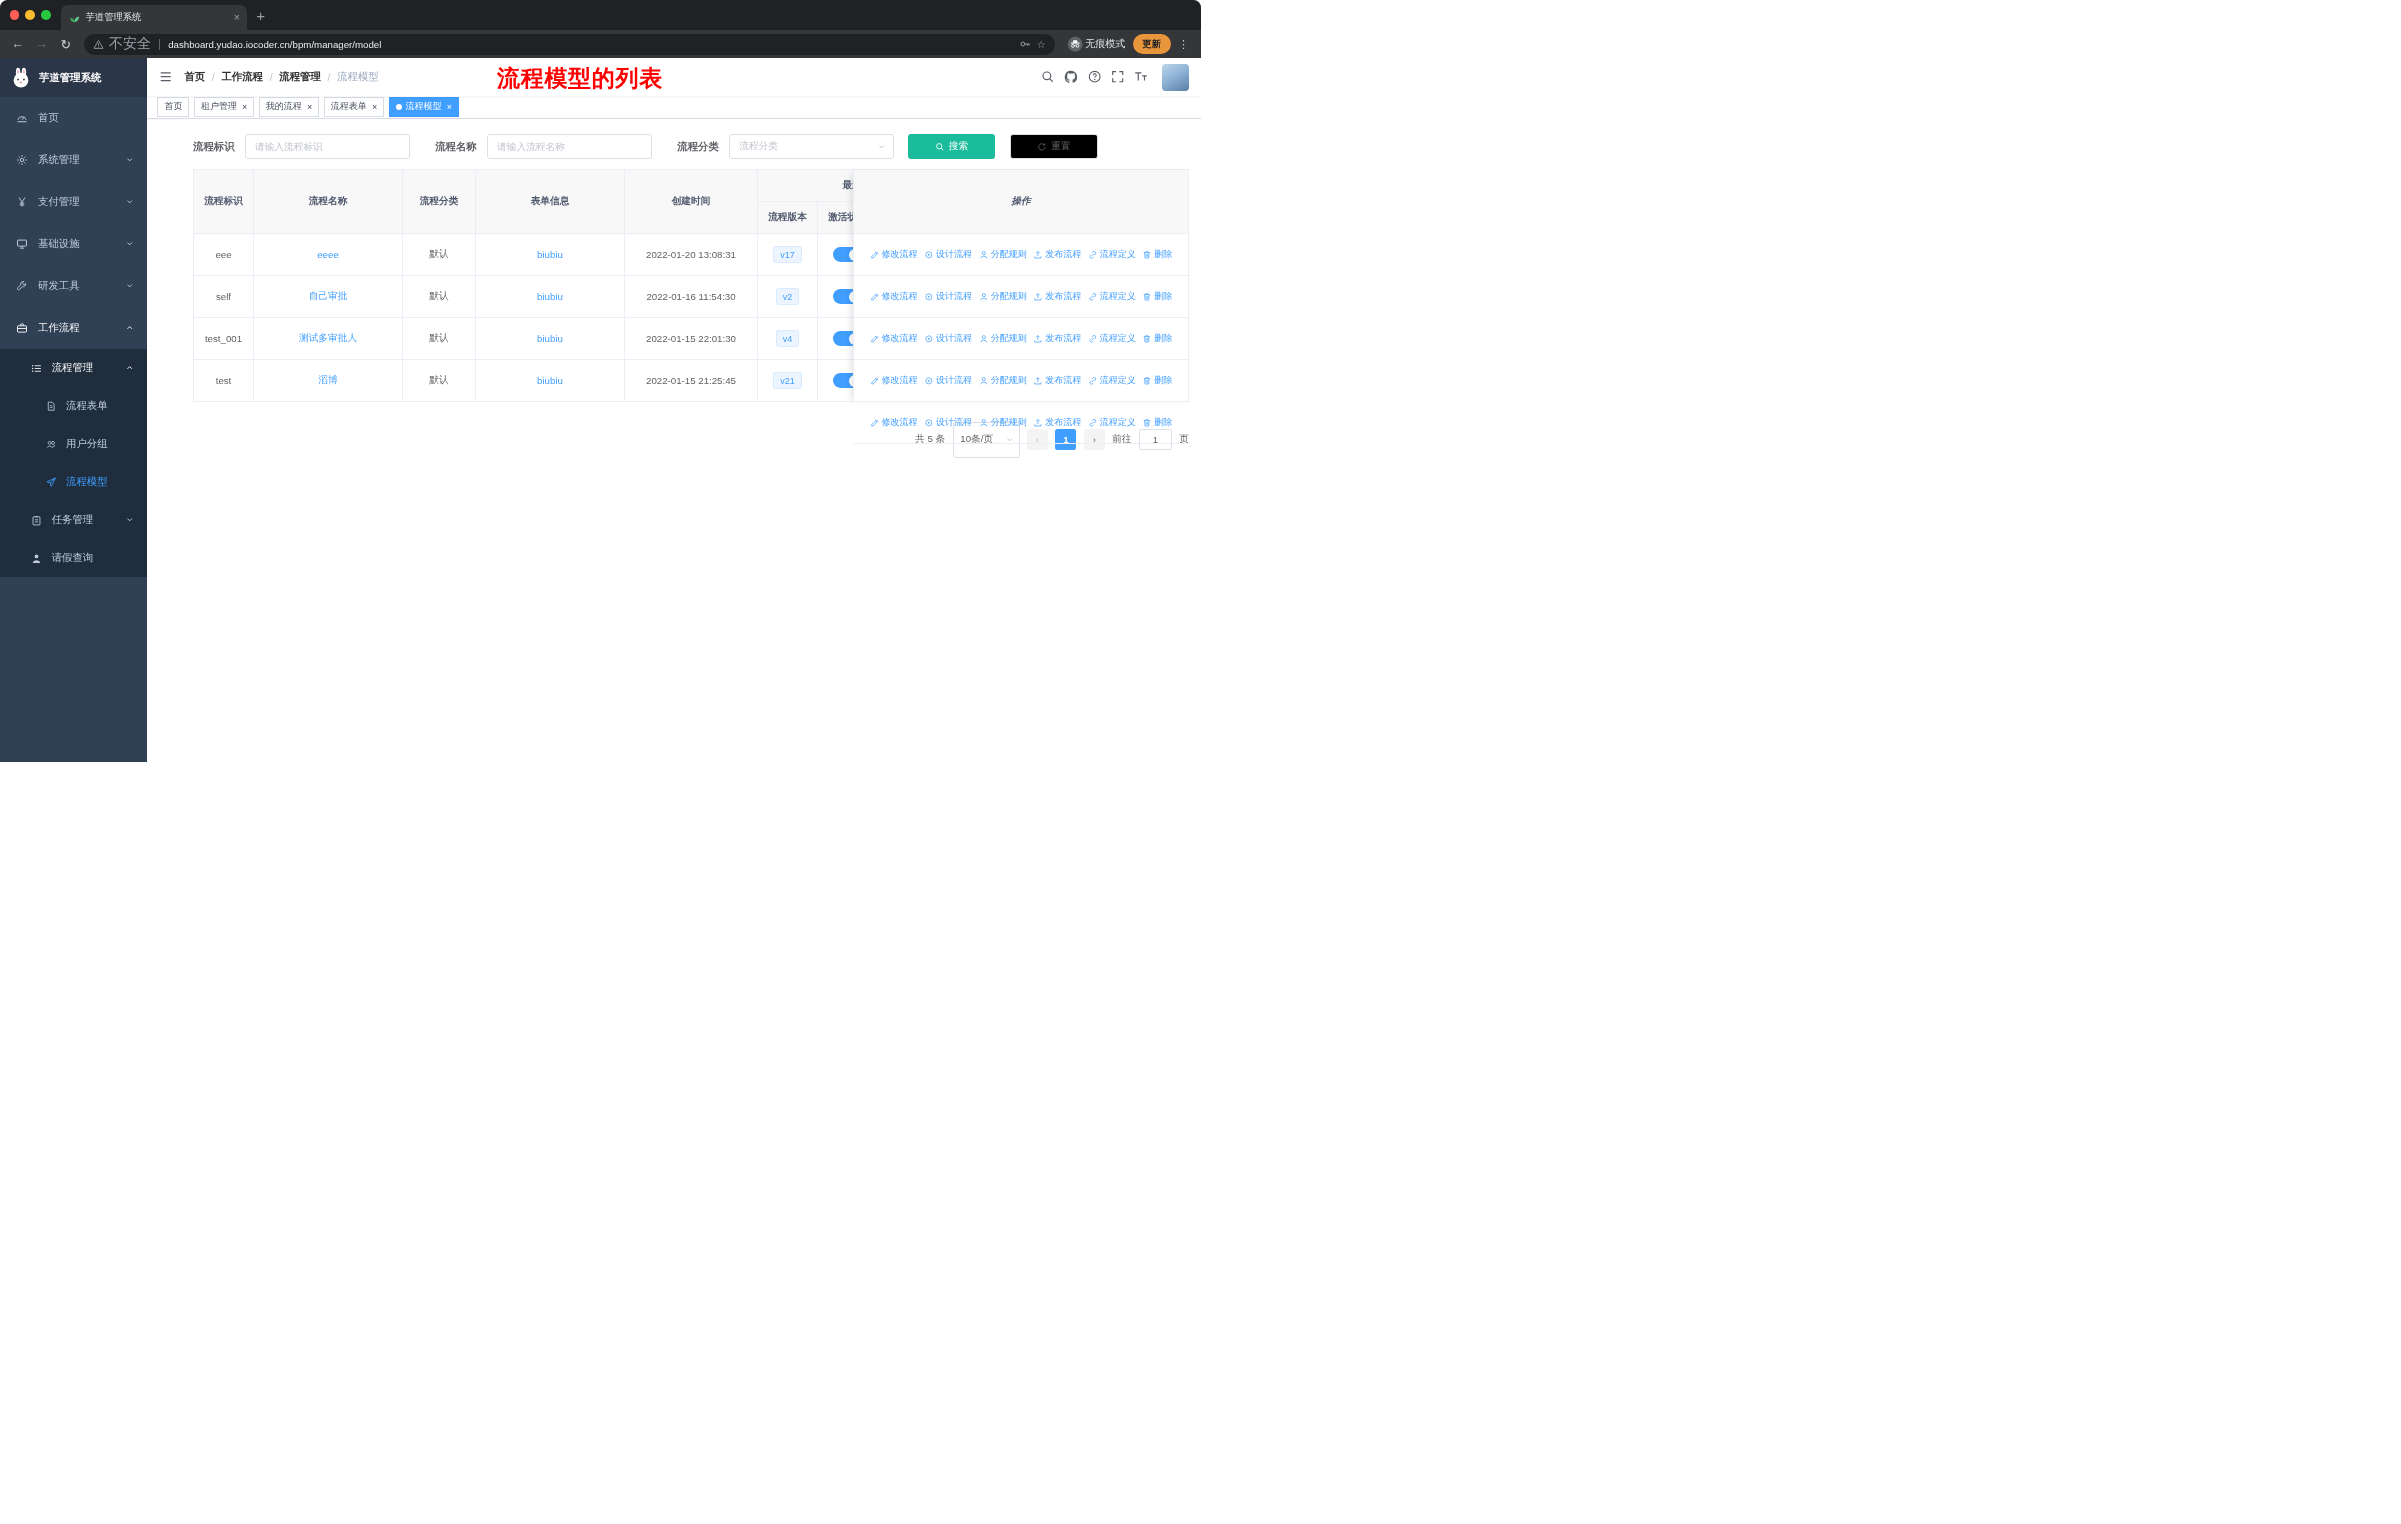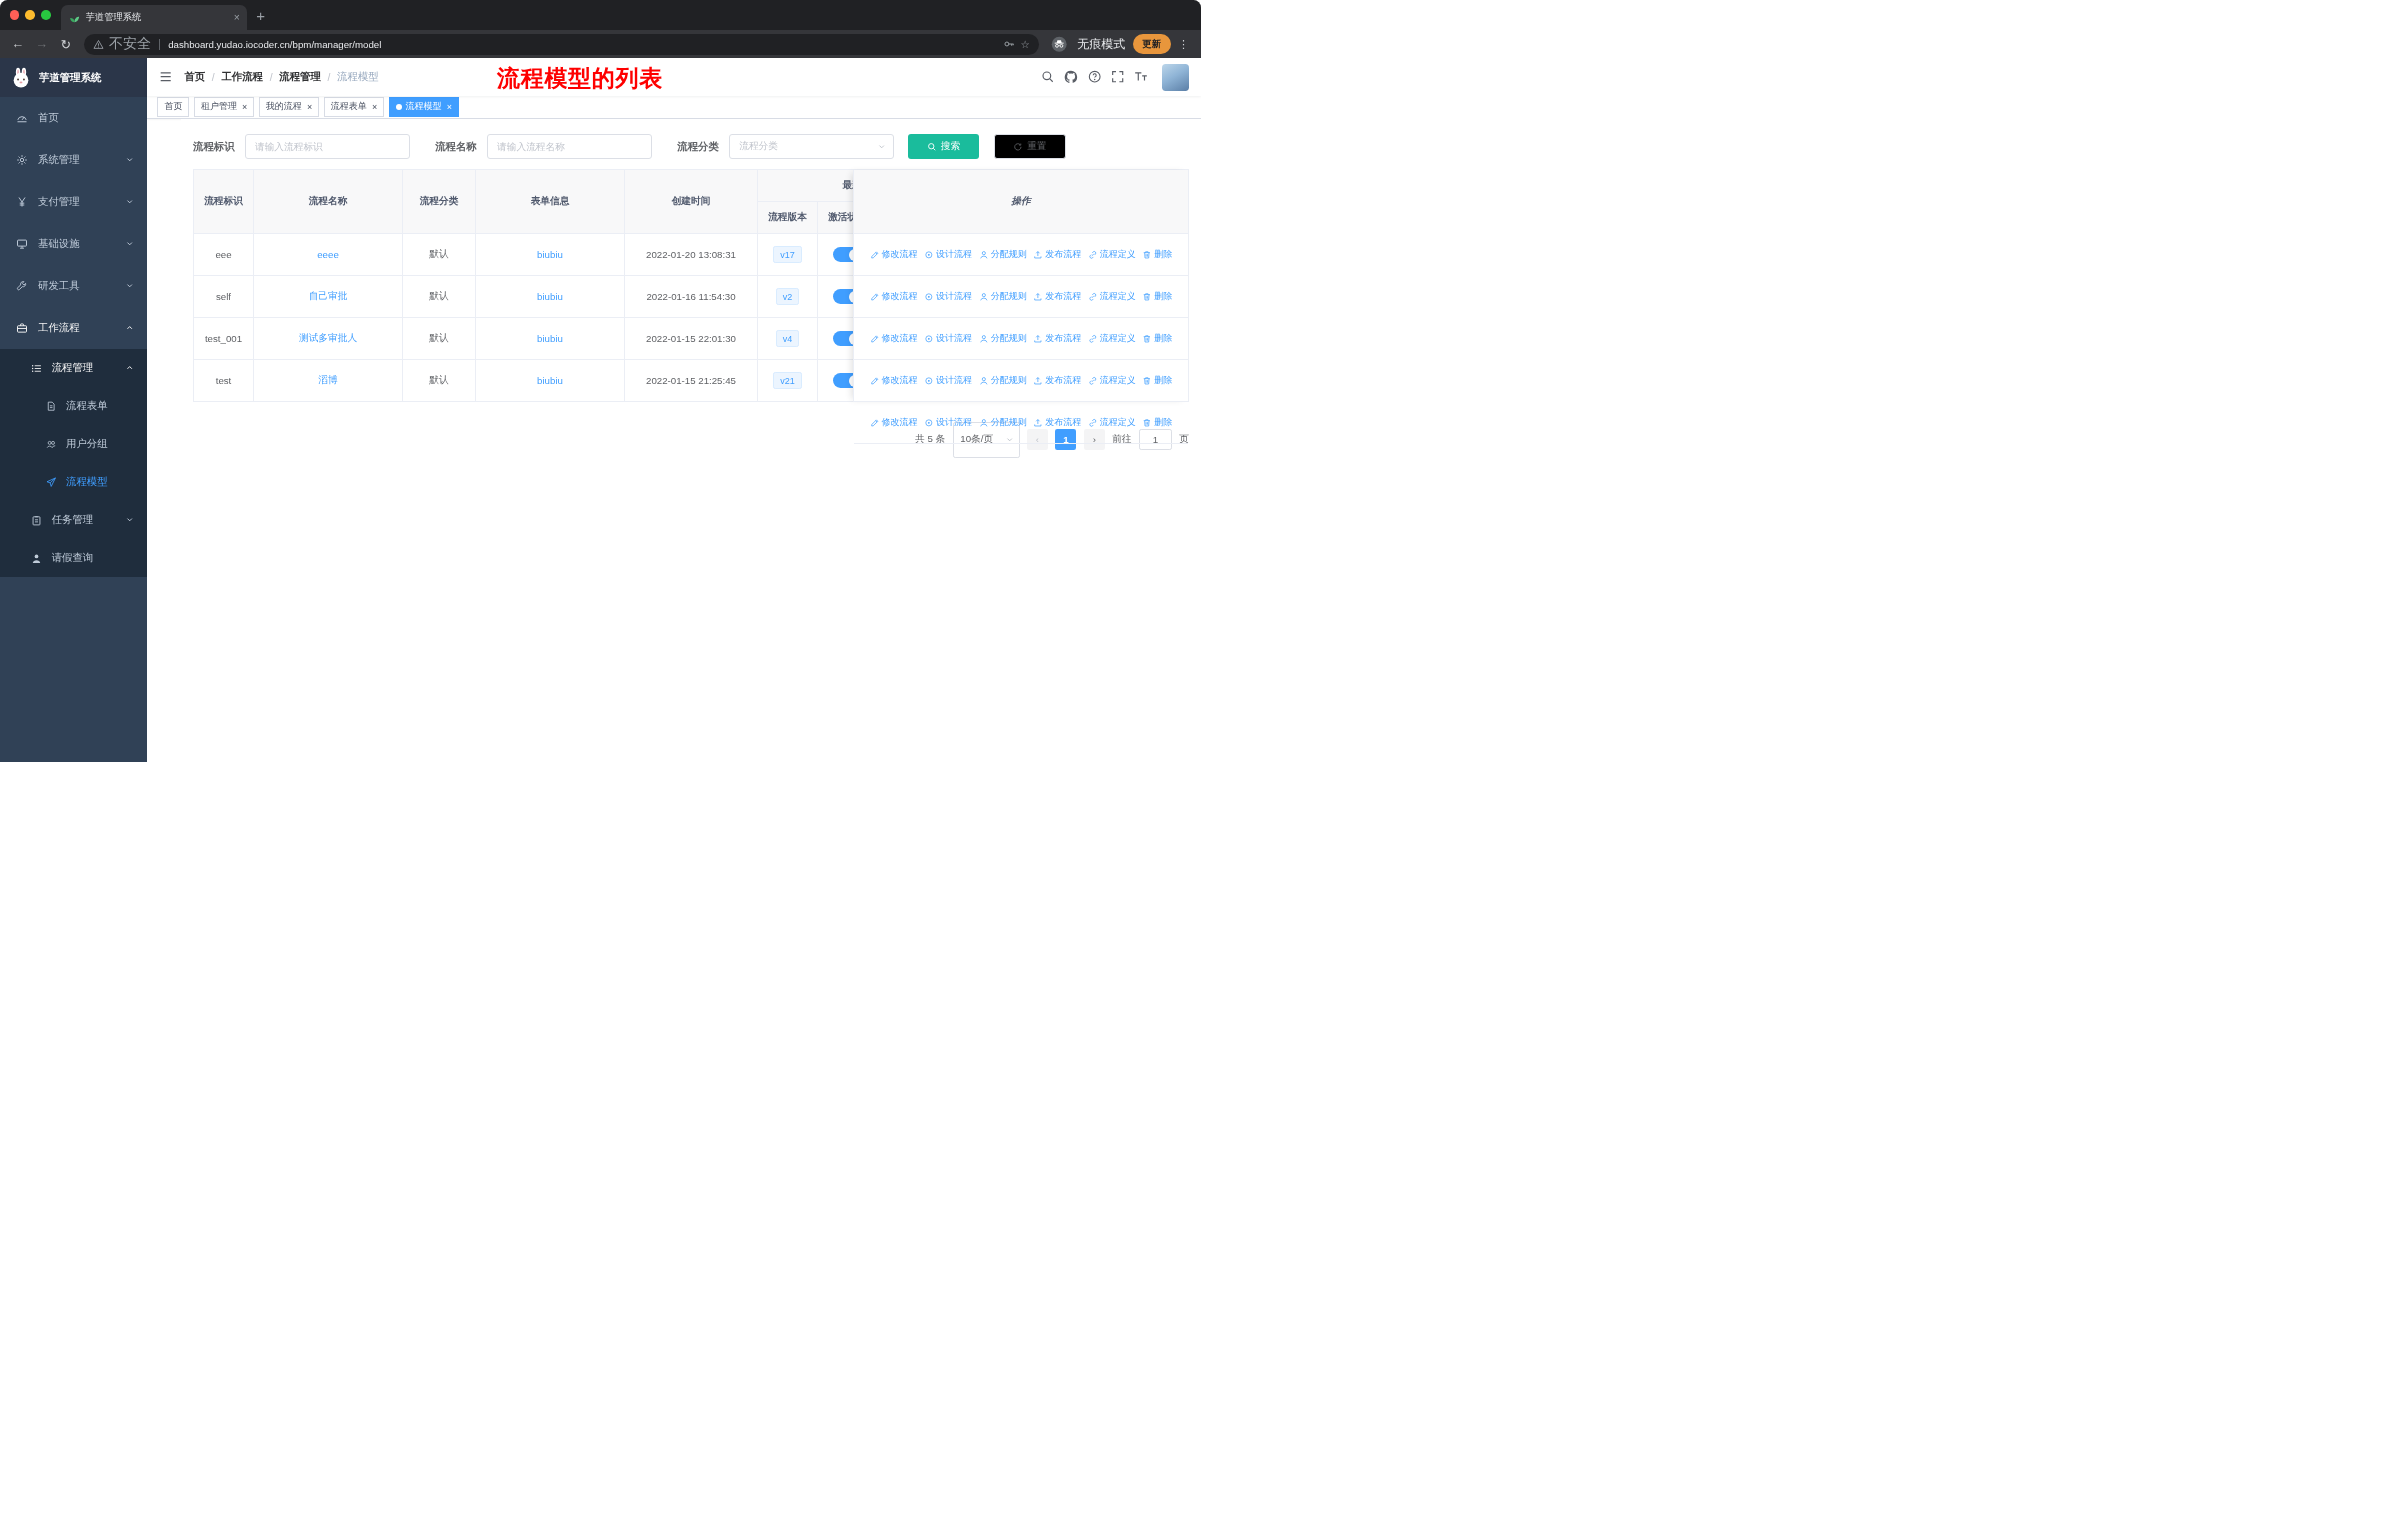--- a/index.html
+++ b/index.html
@@ -21,21 +21,21 @@
   .addrbar { height:28px; background:#35363a; display:flex; align-items:center; padding:0 7.4px; gap:3px; flex-shrink:0; }
   .navbtn { width:21px; height:21px; display:flex; align-items:center; justify-content:center;
     color:#d0d3d6; font-size:12.7px; border-radius:50%; }
   .navbtn.dim { color:#6e7175; }
   .urlpill { flex:1; height:21px; background:#202124; border-radius:10.4px; display:flex;
     align-items:center; padding:0 9px; gap:5.2px; margin:0 4.5px; }
   .sec-label { color:#9aa0a6; font-size:14px; }
   .pill-sep { width:0.7px; height:11px; background:#5f6368; margin:0 3px; }
   .url-text { color:#e8eaed; font-size:9.7px; flex:1; white-space:nowrap; overflow:hidden; }
   .pill-ic { color:#9aa0a6; font-size:10.4px; display:flex; align-items:center; }
-  .incog { display:flex; align-items:center; gap:10px; color:#e8eaed; font-size:12px; margin:0 4.5px; }
+  .incog { display:flex; align-items:center; gap:2px; color:#e8eaed; font-size:10px; margin:0 4.5px; }
   .update-pill { background:#e8963c; color:#202124; font-size:9.3px; font-weight:700;
     height:20px; display:flex; align-items:center; padding:0 9.7px; border-radius:10.4px; }
   .kebab { color:#d0d3d6; font-size:11px; padding:0 4.5px; }
 
   
   .app { flex:1; display:flex; min-height:0; background:#fff; }
   .sidebar { width:147px; background:#304156; flex-shrink:0; overflow:hidden; }
   .logo-row { height:39px; display:flex; align-items:center; gap:7.4px; padding:0 9.7px;
     background:#2b3649; color:#fff; font-size:10.4px; font-weight:700; white-space:nowrap; }
   .mi { display:flex; align-items:center; gap:9.7px; color:#bfcbd9; font-size:10.4px;
@@ -79,21 +79,21 @@
   .flabel { font-size:10.4px; font-weight:700; color:#606266; margin-right:3px; white-space:nowrap; }
   .finput { width:165px; height:25px; border:0.7px solid #dcdfe6; border-radius:3px;
     padding:0 9px; font-size:9.7px; color:#606266; outline:none;
     font-family:"Liberation Sans","DejaVu Sans",sans-serif; }
   .finput::placeholder { color:#c0c4cc; }
   .fsel { width:165px; height:25px; border:0.7px solid #dcdfe6; border-radius:3px;
     display:flex; align-items:center; justify-content:space-between; padding:0 7.4px 0 9px;
     font-size:9.7px; color:#c0c4cc; cursor:pointer; }
   .gap26 { width:10.4px; }
   .btn { height:24.6px; display:inline-flex; align-items:center; gap:4.5px; border-radius:3px;
-    font-size:9.7px; padding:0 18px; cursor:pointer; border:0.7px solid transparent; white-space:nowrap; }
+    font-size:9.7px; padding:0 26px; cursor:pointer; border:0.7px solid transparent; white-space:nowrap; }
   .btn-search { background:#1ABC9C; color:#fff; margin-left:6px; }
   .btn-reset { background:#000000; color:#606266; border-color:#dcdfe6; margin-left:7.4px;font-family:Liberation Mono, monospace; }
 
   
   .toolbar { display:flex; align-items:center; padding:14px 12px 0; gap:7.4px; }
   .btn-create { background:#409EFF; color:#fff; }
   .btn-import { background:#909399; color:#fff; }
   .tool-right { margin-left:auto; display:flex; gap:9px; }
   .cbtn { width:21px; height:21px; border-radius:50%; border:0.7px solid #d9d9d9; background:#fff;
     display:flex; align-items:center; justify-content:center; color:#606266; cursor:pointer; }

